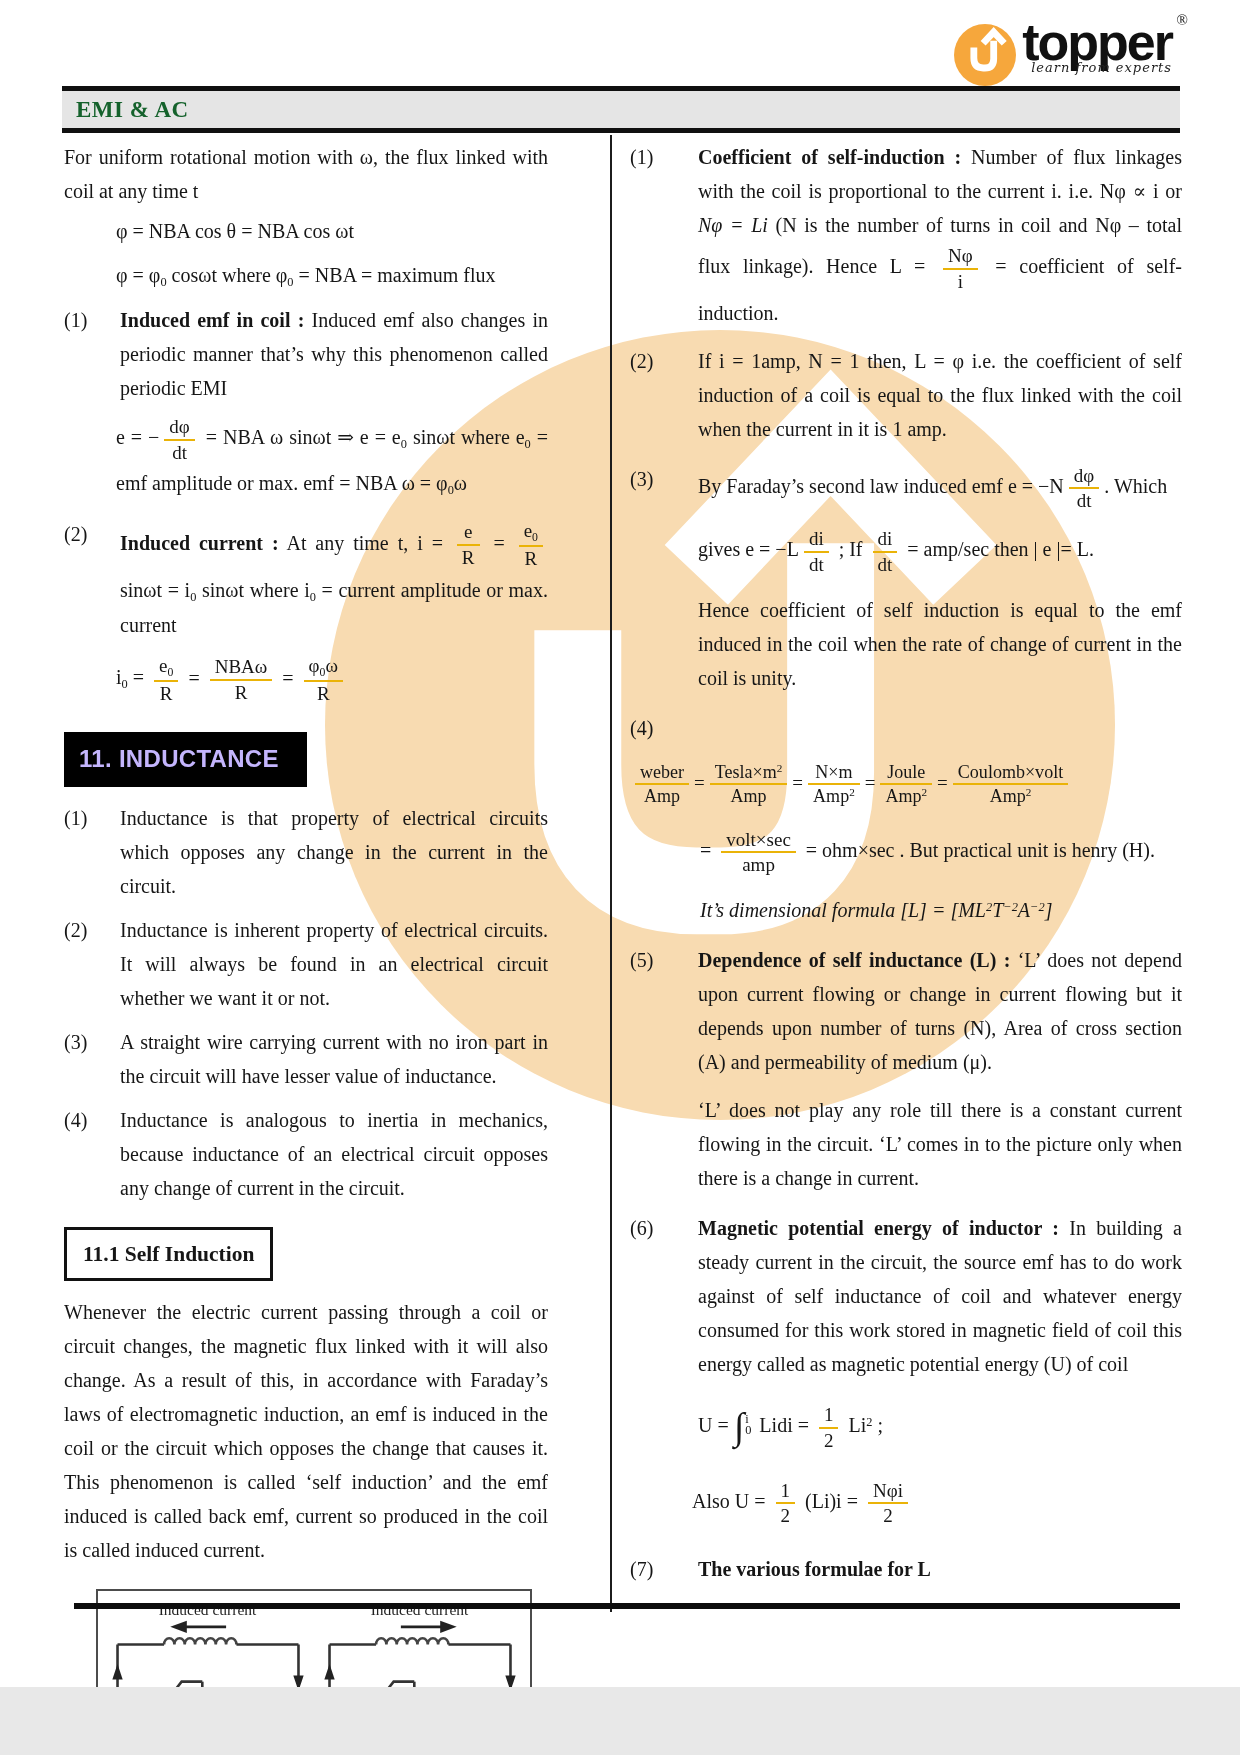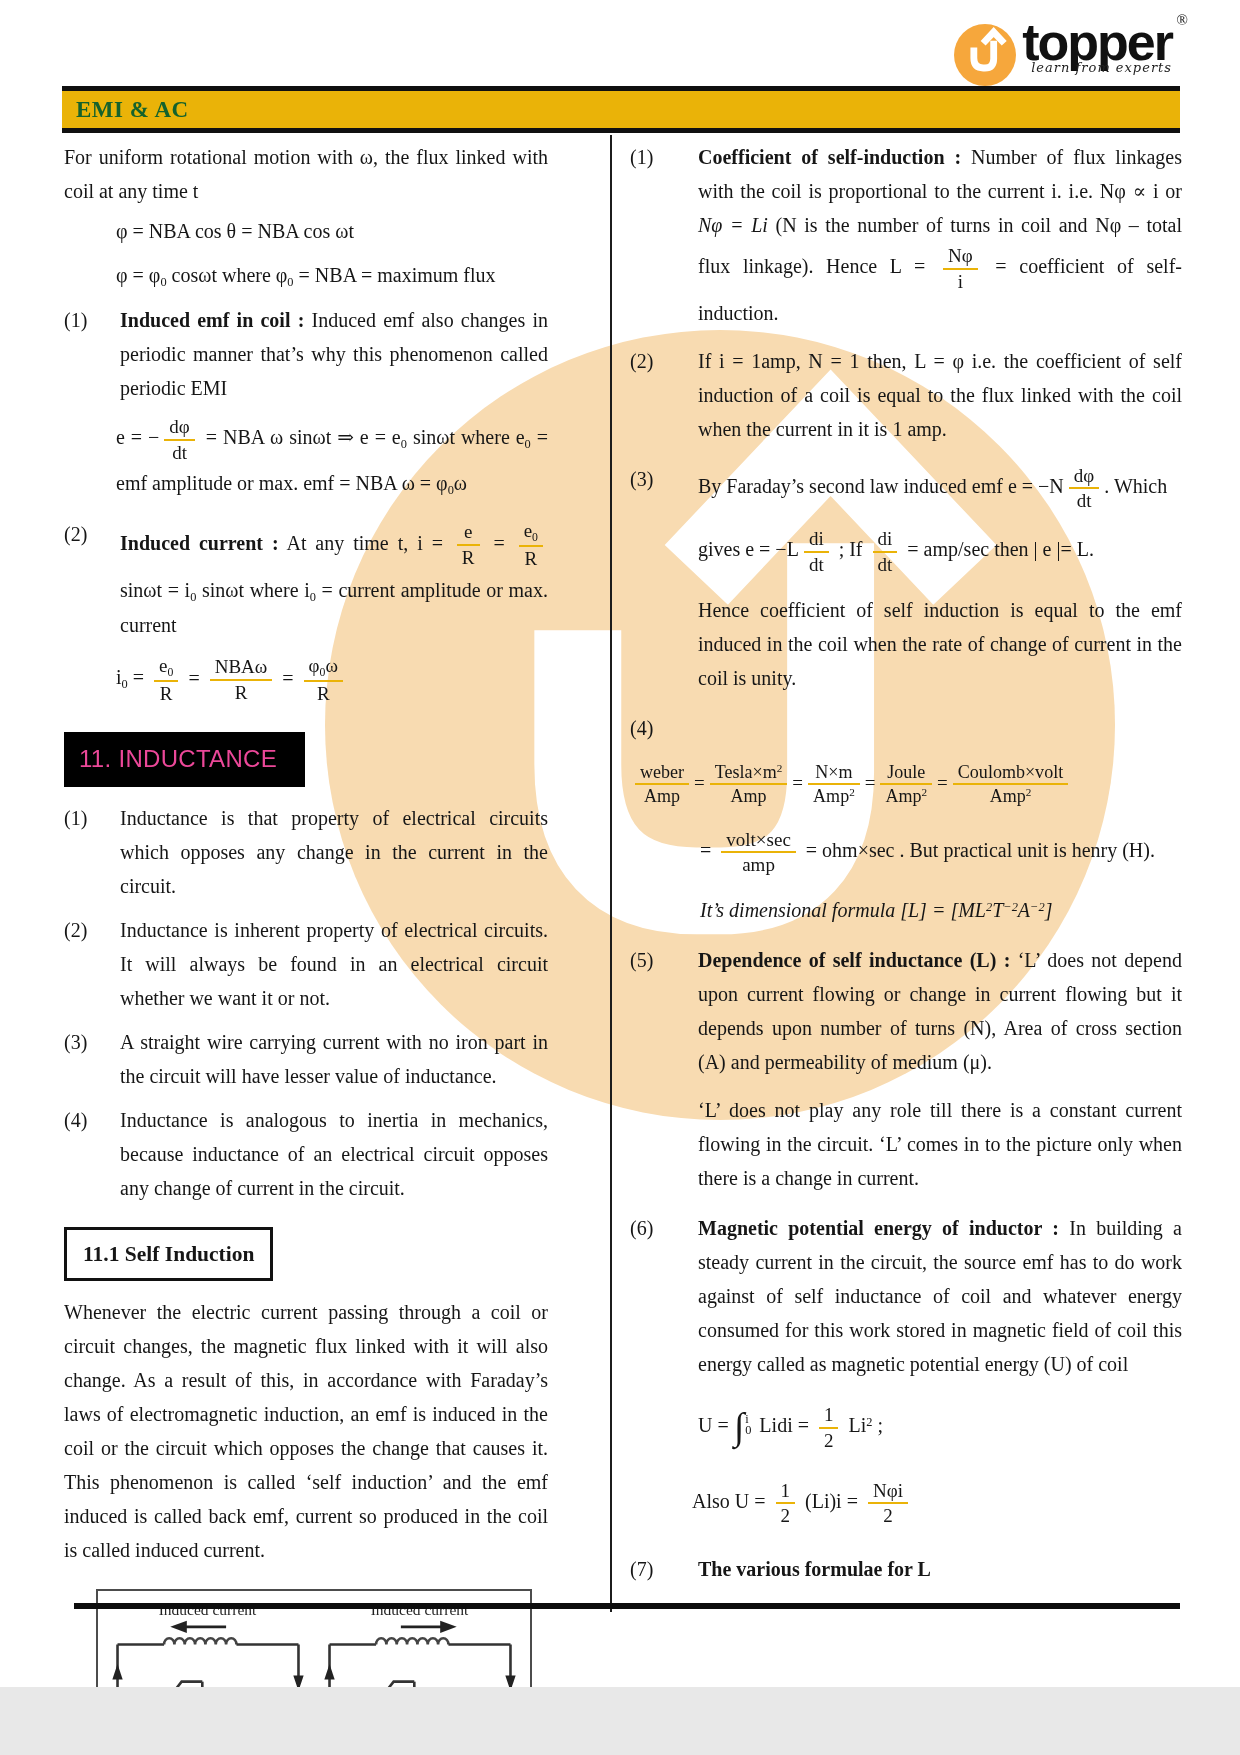--- a/index.html
+++ b/index.html
@@ -9,21 +9,21 @@
   .wm{position:absolute;left:325px;top:330px;width:790px;height:790px;z-index:0;}
   
   .logo{position:absolute;top:16px;right:68px;z-index:2;display:flex;align-items:flex-start;}
   .logo-circle{width:62px;height:62px;margin-top:8px;}
   .brand-wrap{position:relative;margin-left:6px;}
   .brand{font-family:"Liberation Sans","DejaVu Sans",sans-serif;font-weight:bold;
          font-size:52px;letter-spacing:-2px;color:#111;line-height:1.0;}
   .reg{position:absolute;top:-4px;right:-16px;font-size:15px;color:#111;}
   .tagline{text-align:right;font-style:italic;font-size:13px;color:#222;margin-top:-8px;
            font-family:"DejaVu Serif",serif;letter-spacing:1px;}
-  .band{position:absolute;left:62px;right:60px;top:86px;z-index:2;background:#eab308;
+  .band{position:absolute;left:62px;right:60px;top:86px;z-index:2;background:#e5e5e5;
         border-top:5px solid #101010;border-bottom:5px solid #101010;height:37px;
         display:flex;align-items:center;}
   .band-title{font-weight:bold;font-size:23px;color:#15622c;padding-left:14px;letter-spacing:.5px;}
   
   .divider{position:absolute;left:610px;top:135px;width:2px;height:1477px;background:#1c1c1c;z-index:1;}
   .rule-bottom{position:absolute;left:74px;top:1603px;width:1106px;height:6px;background:#0d0d0d;z-index:2;}
   .col{position:absolute;top:140px;z-index:1;font-size:20px;line-height:1.7;}
   .col-left{left:64px;width:484px;}
   .col-right{left:630px;width:552px;}
   p{margin:0;}
@@ -41,22 +41,22 @@
   .fr{display:inline-block;vertical-align:middle;text-align:center;margin:2px 5px;font-size:.95em;line-height:1.25;}
   .fr .nu{display:block;padding:0 5px;border-bottom:2px solid #eab308;}
   .fr .de{display:block;padding:0 5px;}
   sub{font-size:.62em;vertical-align:-.3em;}
   sup{font-size:.62em;vertical-align:.5em;}
   .big-int{font-size:1.9em;vertical-align:-.18em;line-height:1;}
   .int-lims{display:inline-block;vertical-align:-0.1em;line-height:.9;font-size:.62em;
             text-align:left;margin-left:1px;margin-right:3px;}
   .int-lims span{display:block;}
   
-  .sec-black{display:inline-block;background:#000;color:#ec4899;margin-top:24px;
-             font-family:"Liberation Sans","DejaVu Sans",sans-serif;font-weight:normal;
+  .sec-black{display:inline-block;background:#000;color:#c4b5fd;margin-top:24px;
+             font-family:"Liberation Sans","DejaVu Sans",sans-serif;font-weight:bold;
              font-size:24px;padding:7px 28px 7px 15px;letter-spacing:.3px;}
   .sec-box{display:inline-block;border:3px solid #111;font-weight:bold;font-size:21.5px;
            padding:6px 16px;margin-top:22px;}
   .mt6{margin-top:6px;}.mt10{margin-top:10px;}.mt14{margin-top:14px;}
   .mt16{margin-top:16px;}.mt20{margin-top:20px;}.mt22{margin-top:22px;}
   
   .diag{margin:22px 0 0 32px;width:424px;border:2px solid #4c4c4c;padding:10px 4px 6px 4px;background:transparent;}
   .circ-row{display:flex;}
   .circ{width:50%;}
   svg text{font-family:"Liberation Serif","DejaVu Serif",serif;}

